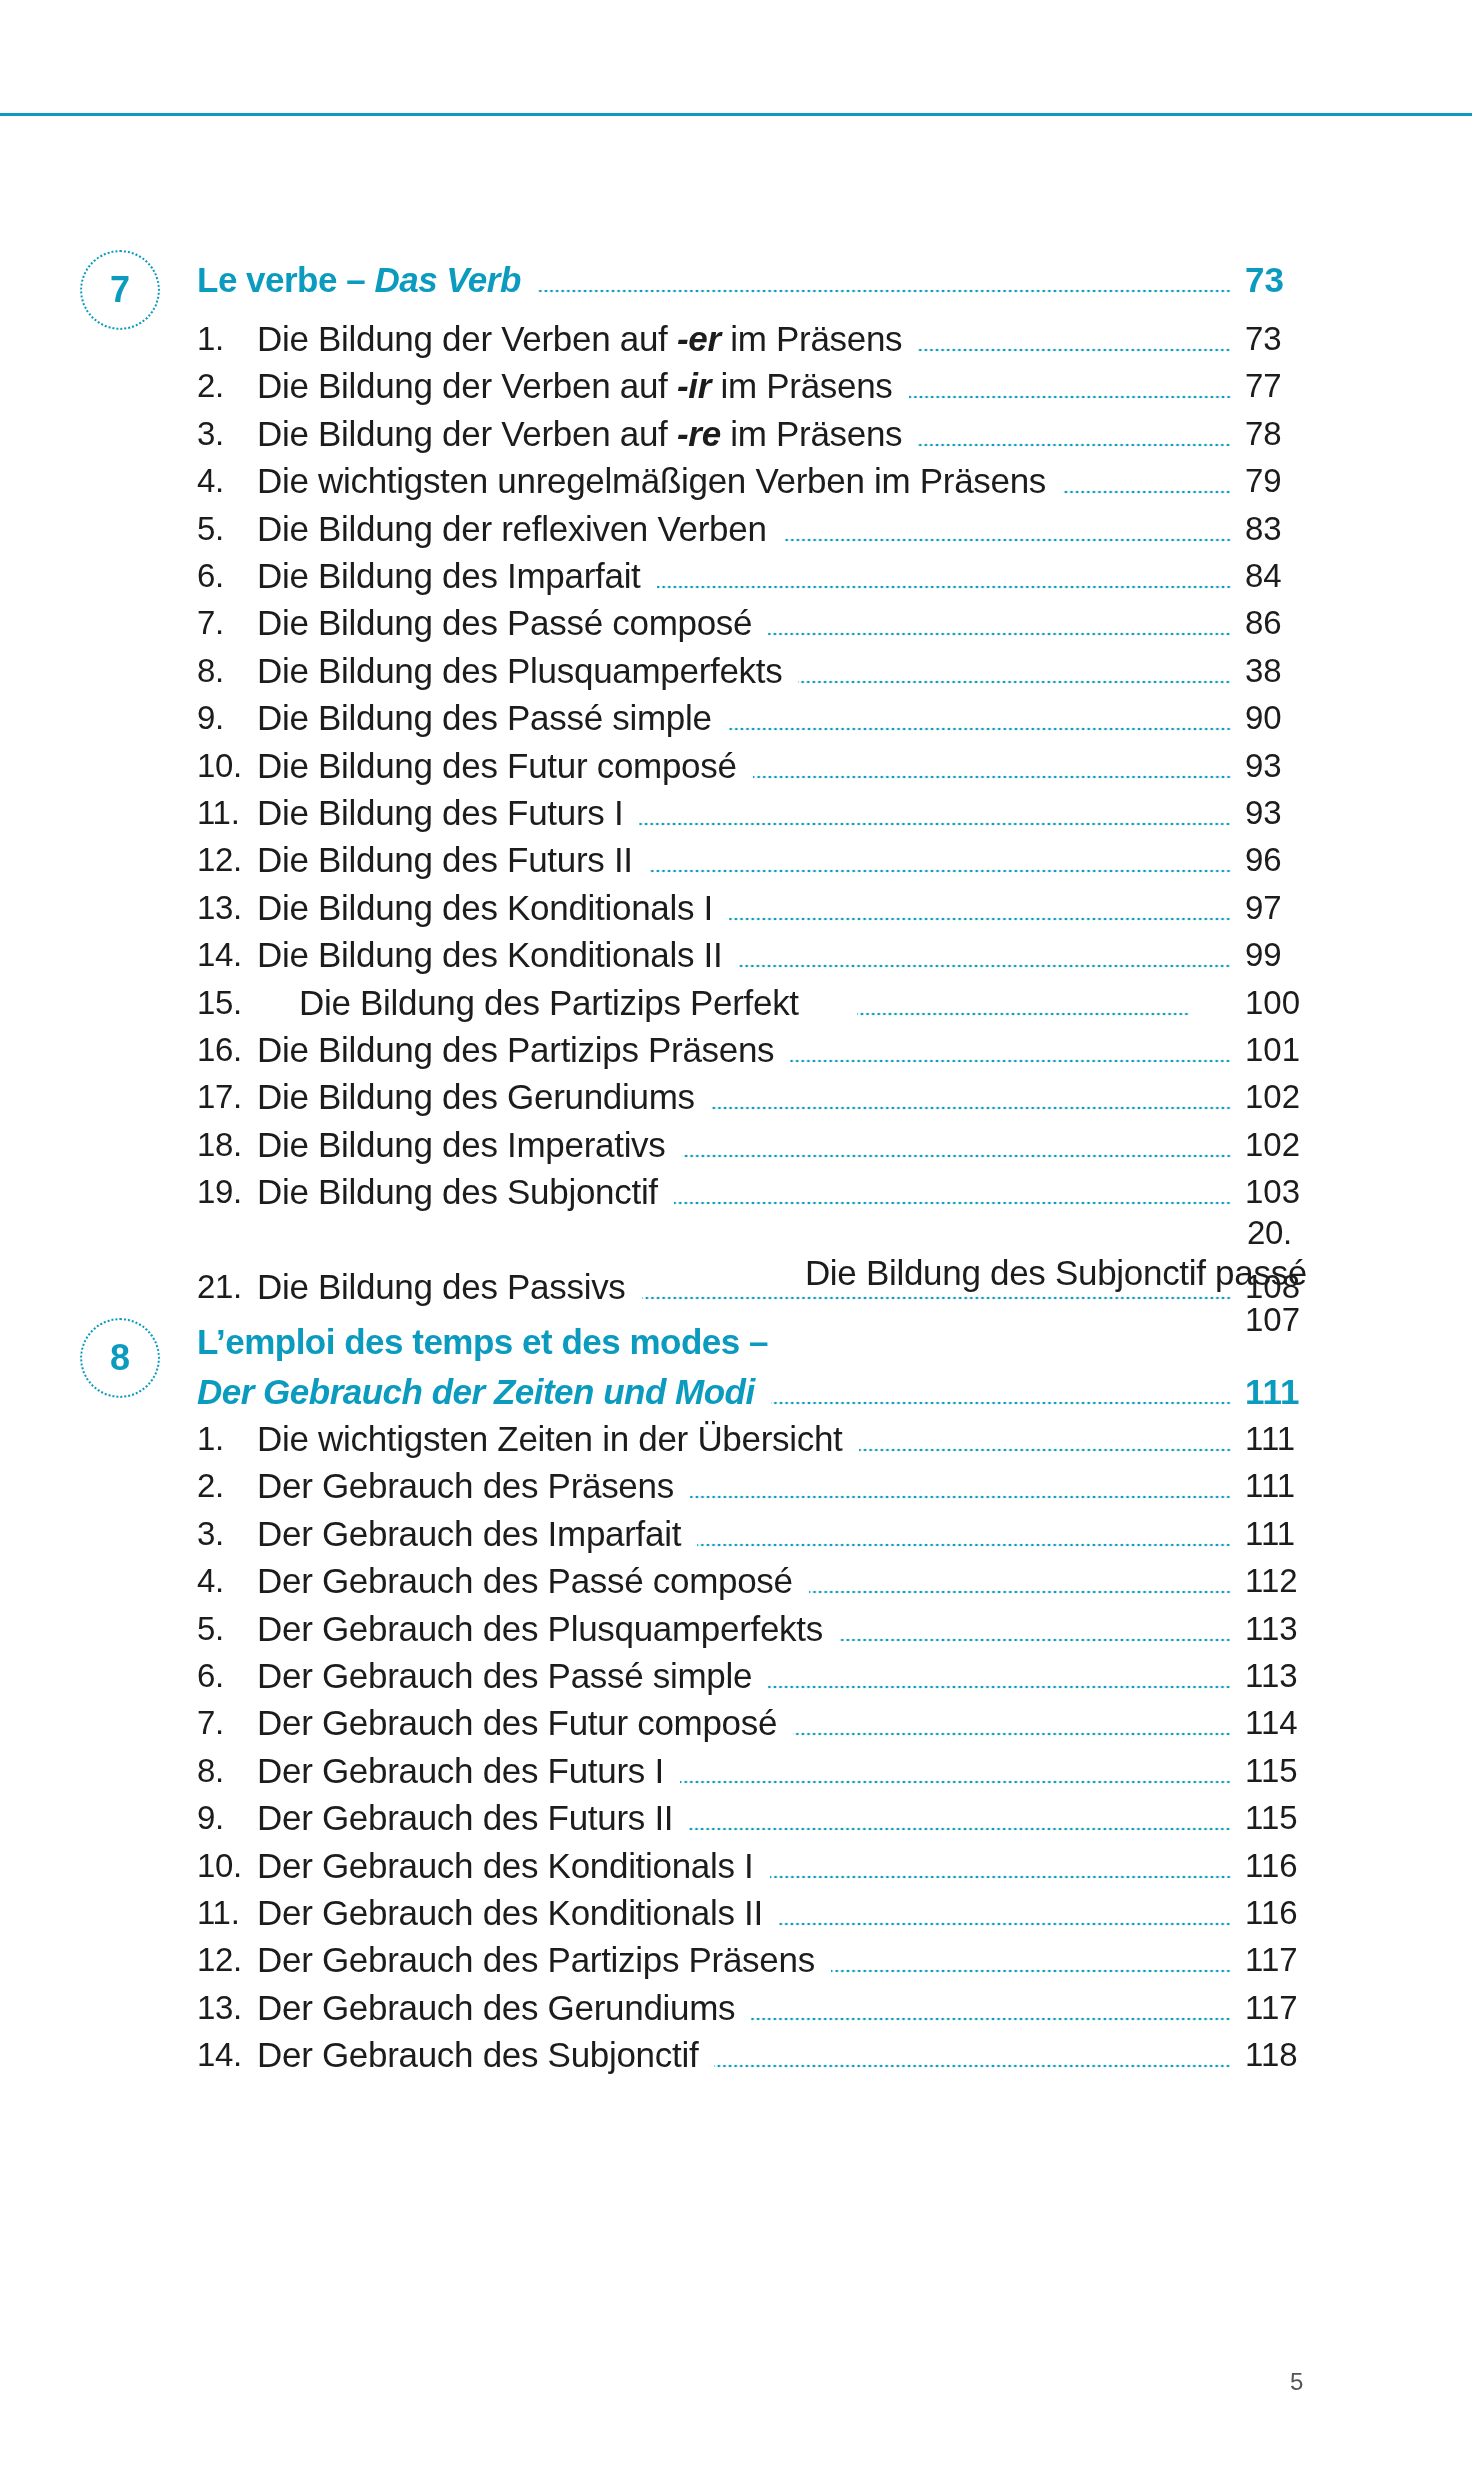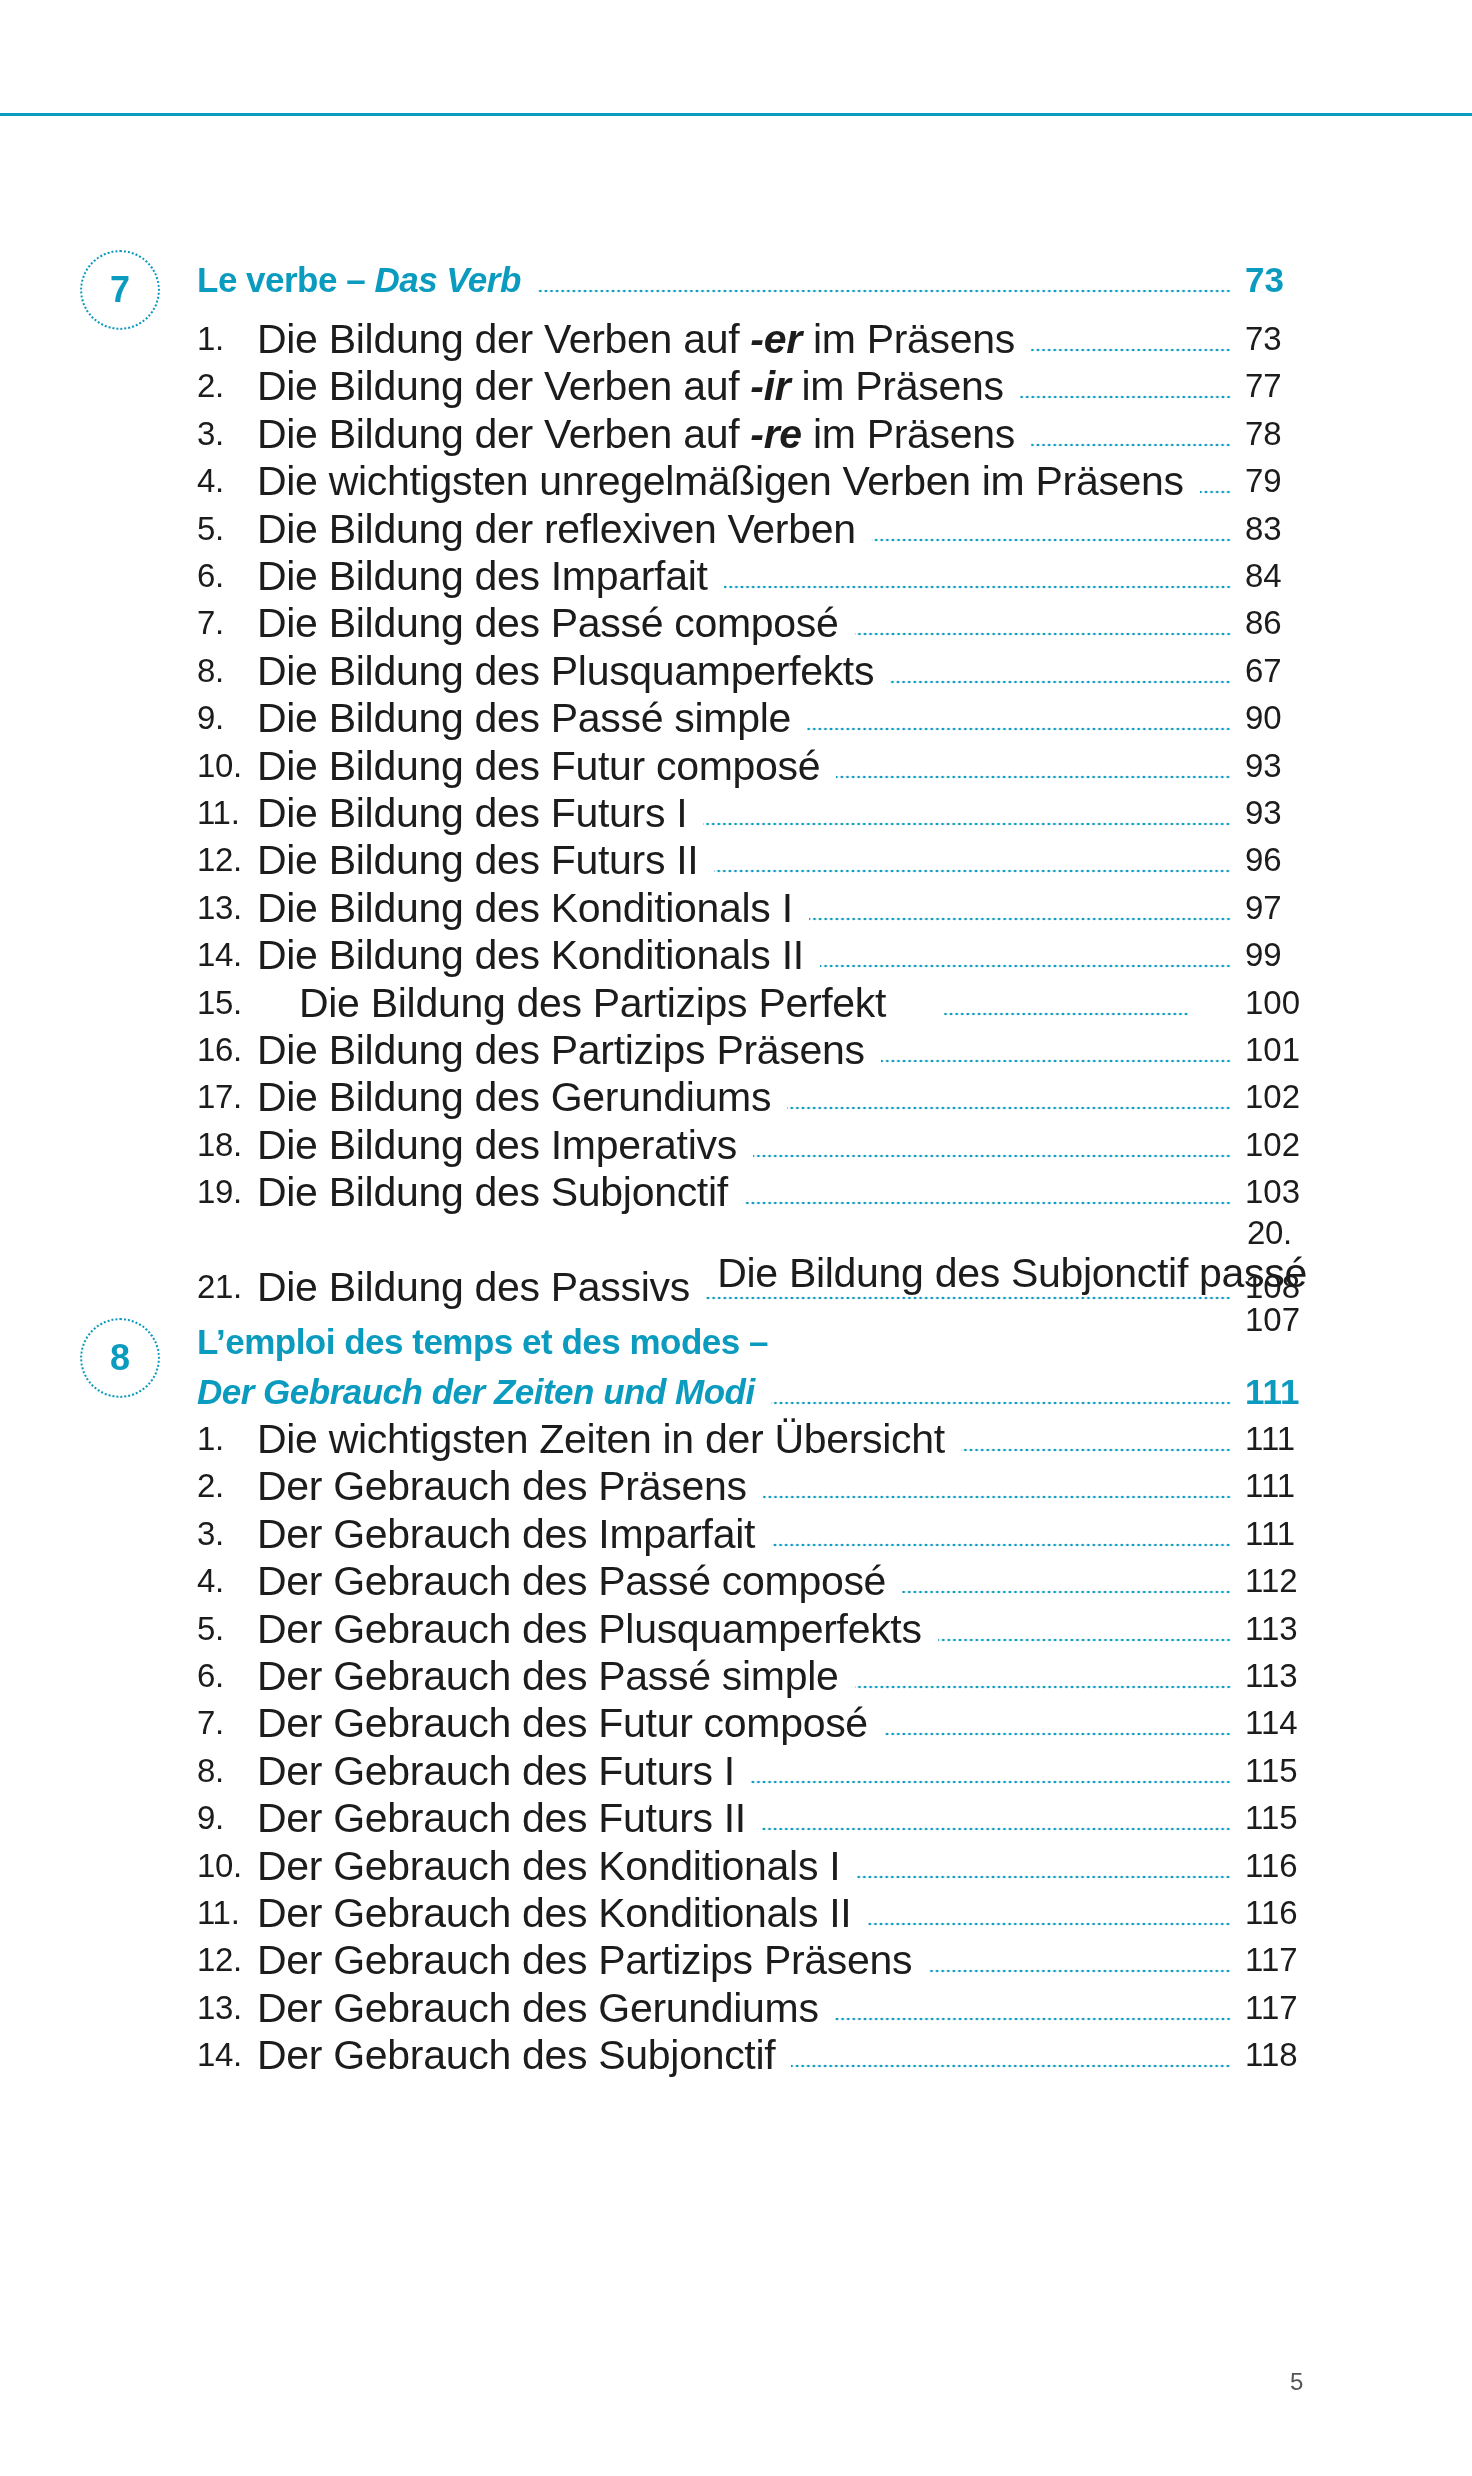--- a/index.html
+++ b/index.html
@@ -4,21 +4,21 @@
 <style>
   html, body { margin: 0; padding: 0; background: #ffffff; }
   body { width: 1472px; height: 2476px; position: relative; overflow: hidden;
          font-family: "Liberation Sans", "DejaVu Sans", sans-serif; color: #1c1c1c; }
   .top-rule { position: absolute; left: 0; top: 113px; width: 1472px; height: 3px; background: #0b9bbf; }
   .badge { position: absolute; width: 80px; height: 80px; border: 2px dotted #0b9bbf; border-radius: 50%;
            box-sizing: border-box; display: flex; align-items: center; justify-content: center;
            font-weight: bold; font-size: 36px; color: #0b9bbf; }
   .row { position: absolute; left: 197px; width: 1110px; height: 47px; display: flex; align-items: flex-end; }
   .num { width: 60px; flex: none; font-size: 33px; line-height: 40px; letter-spacing: -0.3px; }
-  .title { flex: none; font-size: 41px; line-height: 40px; white-space: nowrap; letter-spacing: -0.3px; }
+  .title { flex: none; font-size: 35px; line-height: 40px; white-space: nowrap; letter-spacing: -0.3px; }
   .title i b, .title b i { font-weight: bold; font-style: italic; }
   .leader { flex: 1 1 auto; margin: 0 14px 7px 16px; height: 4px;
             background-image: radial-gradient(circle, #0b9bbf 1.3px, transparent 1.6px);
             background-size: 5.6px 4px; background-repeat: repeat-x; background-position: right center; }
   .page { flex: none; width: 62px; font-size: 33px; line-height: 40px; }
   .heading .title { color: #0b9bbf; font-weight: bold; font-size: 35px; letter-spacing: -0.5px; }
   .heading .page { color: #0b9bbf; font-weight: bold; font-size: 35px; }
   .heading .title .de { font-style: italic; }
   .heading2 { position: absolute; left: 197px; font-size: 35px; line-height: 40px; font-weight: bold;
               color: #0b9bbf; letter-spacing: -0.5px; white-space: nowrap; }
@@ -77,21 +77,21 @@
     <div class="row" style="top: 596.4px;">
       <span class="num">7.</span>
       <span class="title"><span>Die Bildung des Passé composé</span><b><i></i></b><span></span></span>
       <span class="leader"></span>
       <span class="page">86</span>
     </div>
     <div class="row" style="top: 643.8px;">
       <span class="num">8.</span>
       <span class="title"><span>Die Bildung des Plusquamperfekts</span><b><i></i></b><span></span></span>
       <span class="leader"></span>
-      <span class="page">67</span>
+      <span class="page">38</span>
     </div>
     <div class="row" style="top: 691.2px;">
       <span class="num">9.</span>
       <span class="title"><span>Die Bildung des Passé simple</span><b><i></i></b><span></span></span>
       <span class="leader"></span>
       <span class="page">90</span>
     </div>
     <div class="row" style="top: 738.6px;">
       <span class="num">10.</span>
       <span class="title"><span>Die Bildung des Futur composé</span><b><i></i></b><span></span></span>

